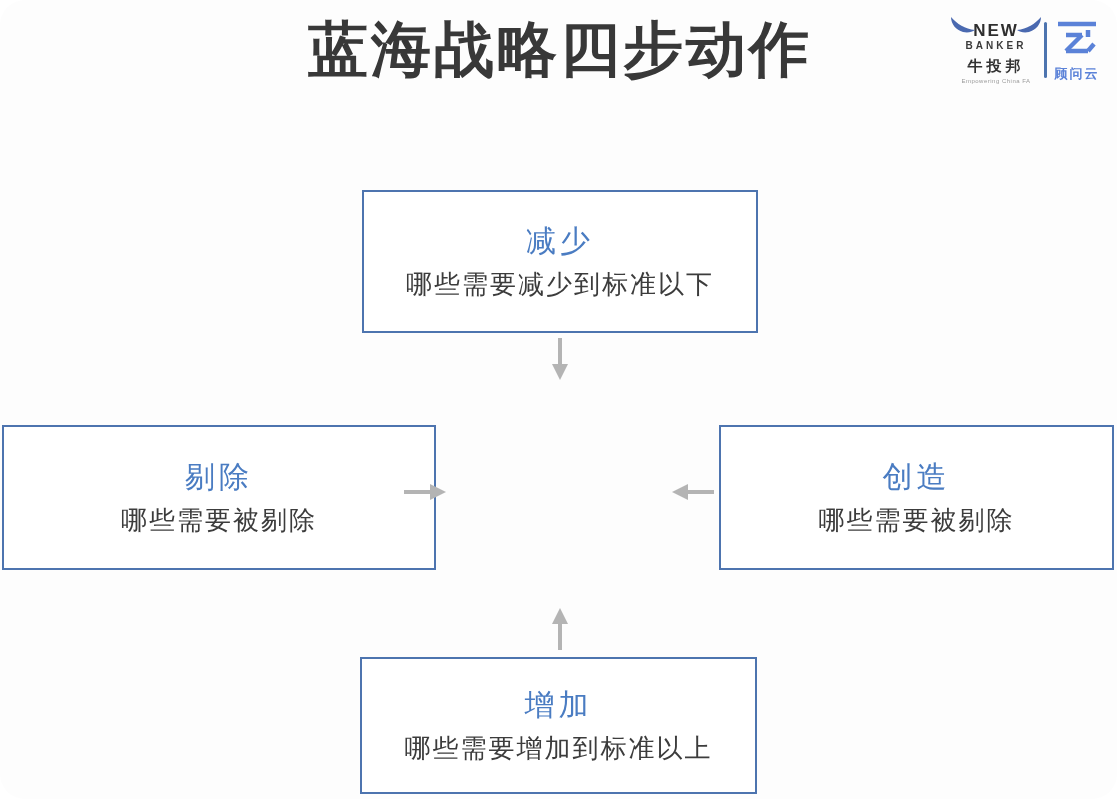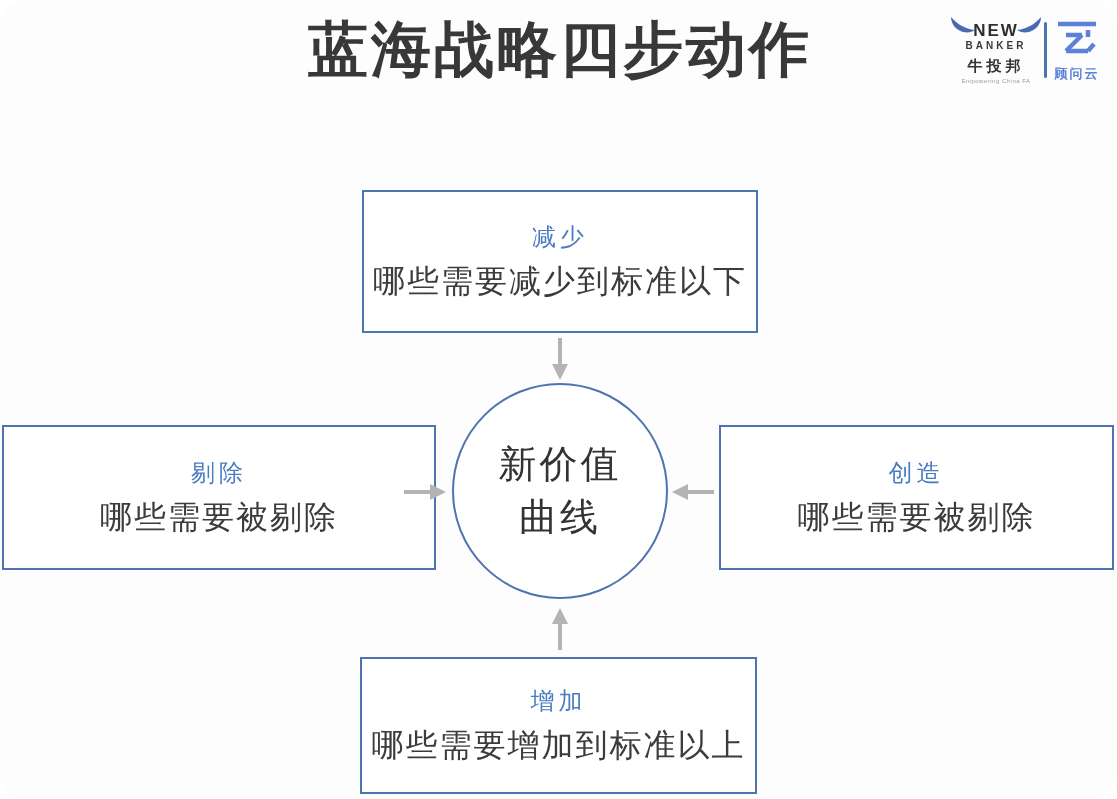--- a/index.html
+++ b/index.html
@@ -43,22 +43,22 @@
   
   .node{
     position:absolute;background:#fff;border:2px solid var(--border-blue);
     display:flex;flex-direction:column;align-items:center;justify-content:center;
     text-align:center;
   }
   .node-top   {left:362px;top:190px;width:396px;height:143px;}
   .node-left  {left:2px;  top:425px;width:434px;height:145px;}
   .node-right {left:719px;top:425px;width:395px;height:145px;}
   .node-bottom{left:360px;top:657px;width:397px;height:137px;}
-  .node-h{font-size:24px;color:var(--heading-blue);letter-spacing:4px;line-height:1.2;}
-  .node-d{font-size:32px;color:var(--text-dark);letter-spacing:2px;margin-top:10px;line-height:1.2;}
+  .node-h{font-size:30px;color:var(--heading-blue);letter-spacing:4px;line-height:1.2;}
+  .node-d{font-size:26px;color:var(--text-dark);letter-spacing:2px;margin-top:10px;line-height:1.2;}
   
   .circle{
     position:absolute;left:452px;top:383px;width:216px;height:216px;
     border:2px solid var(--border-blue);border-radius:50%;background:#fff;
     display:flex;flex-direction:column;align-items:center;justify-content:center;
     font-size:38px;color:#333;letter-spacing:3px;line-height:1.4;
   }
   
   .arrow{position:absolute;}
   .arrow-top{left:550px;top:338px;}
@@ -115,24 +115,20 @@
   <div class="node node-right">
     <div class="node-h">创造</div>
     <div class="node-d">哪些需要被剔除</div>
   </div>
 
   <div class="node node-bottom">
     <div class="node-h">增加</div>
     <div class="node-d">哪些需要增加到标准以上</div>
   </div>
 
-  <div class="circle">
-    <div>新价值</div>
-    <div>曲线</div>
-  </div>
 
   <svg class="arrow arrow-top" width="20" height="44" viewBox="0 0 20 44">
     <line x1="10" y1="0" x2="10" y2="27"></line>
     <polygon points="2,26 18,26 10,42"></polygon>
   </svg>
 
   <svg class="arrow arrow-bottom" width="20" height="44" viewBox="0 0 20 44">
     <line x1="10" y1="44" x2="10" y2="17"></line>
     <polygon points="2,18 18,18 10,2"></polygon>
   </svg>

